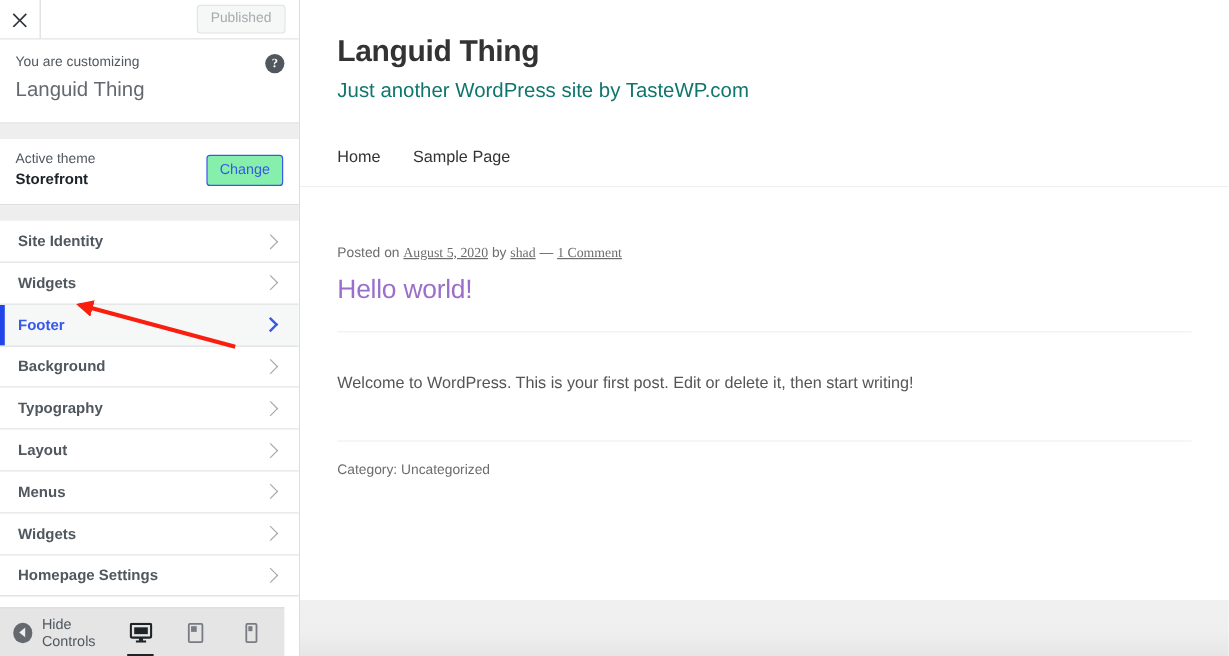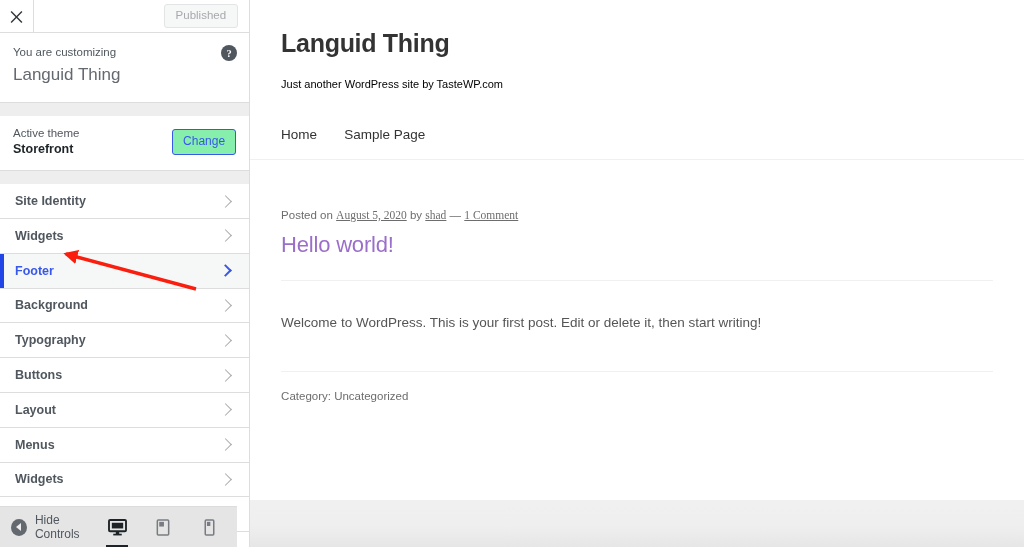--- a/index.html
+++ b/index.html
@@ -181,22 +181,22 @@
   .site {
     padding: 0 0 0 31px;
     background: #fff;
   }
   .site-title {
     font-size: 25px; font-weight: 700; color: #333333;
     letter-spacing: -0.3px;
     padding-top: 29px; line-height: 1.15;
   }
   .site-desc {
-    font-size: 11px; color: #000000;
-    margin-top: 20px;
+    font-size: 17px; color: #0f766e;
+    margin-top: 8px;
   }
   .site-nav {
     display: flex; align-items: center; gap: 27px;
     margin-top: 37px; padding-bottom: 17px;
   }
   .site-nav a {
     font-size: 13.5px; color: #333333; text-decoration: none;
     cursor: pointer;
   }
   .nav-rule { height: 1px; background: #f0f0f0; margin-left: -31px; }
@@ -277,24 +277,20 @@
         <div class="cz-section is-active">
           <span class="cz-label">Footer</span>
           <span class="cz-chevron"></span>
         </div>
         <div class="cz-section">
           <span class="cz-label">Background</span>
           <span class="cz-chevron"></span>
         </div>
         <div class="cz-section">
           <span class="cz-label">Typography</span>
-          <span class="cz-chevron"></span>
-        </div>
-        <div class="cz-section">
-          <span class="cz-label">Buttons</span>
           <span class="cz-chevron"></span>
         </div>
         <div class="cz-section">
           <span class="cz-label">Layout</span>
           <span class="cz-chevron"></span>
         </div>
         <div class="cz-section">
           <span class="cz-label">Menus</span>
           <span class="cz-chevron"></span>
         </div>

